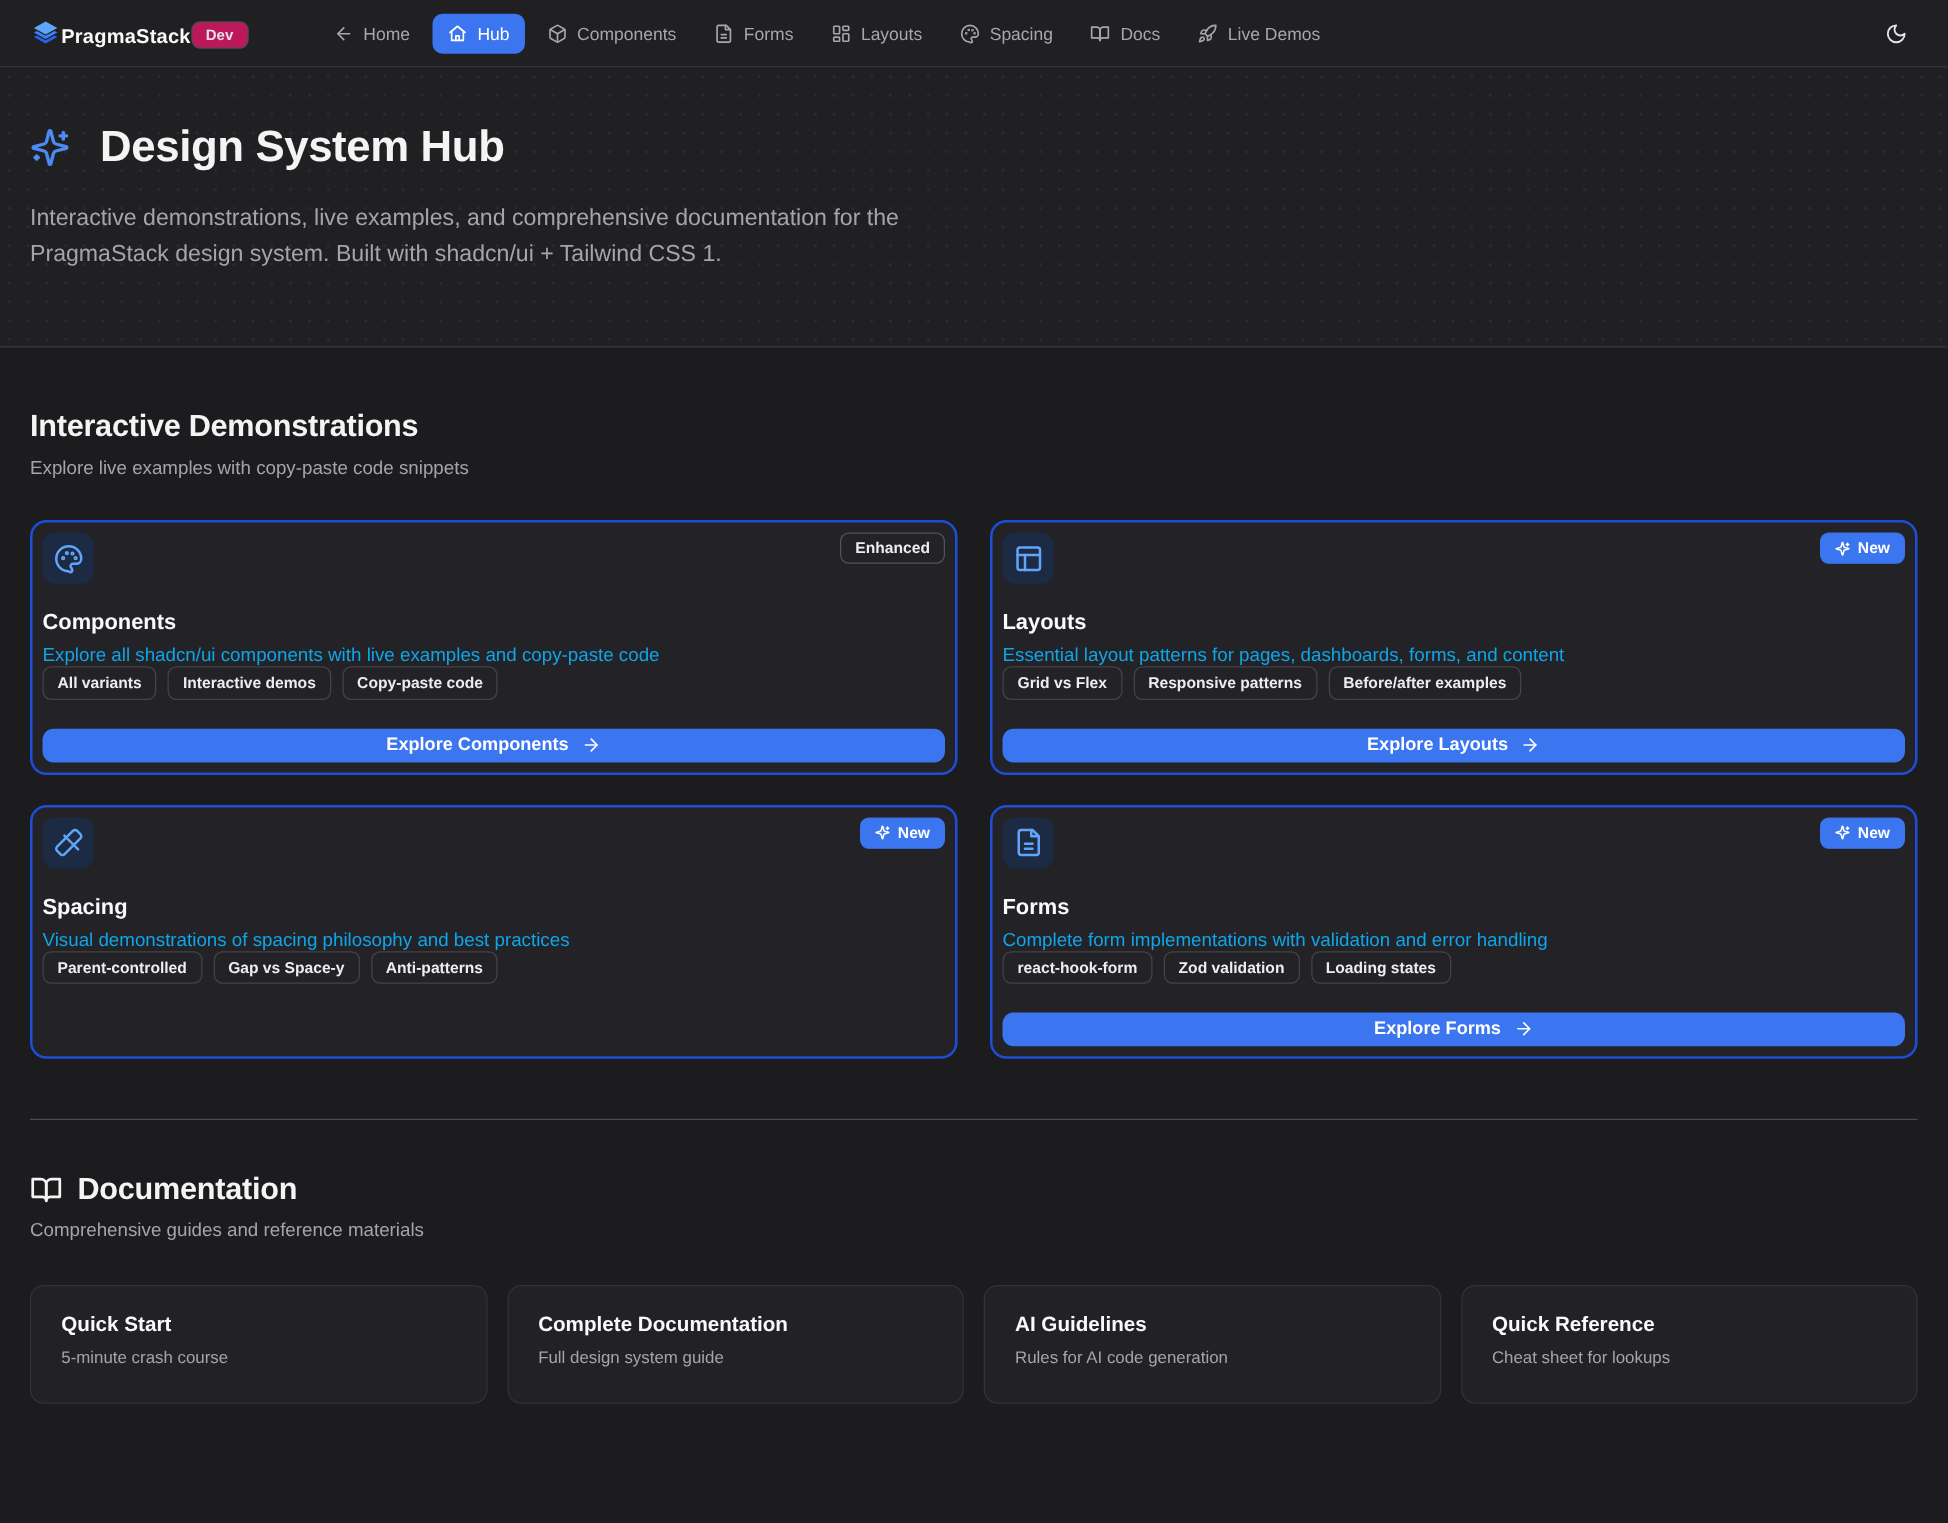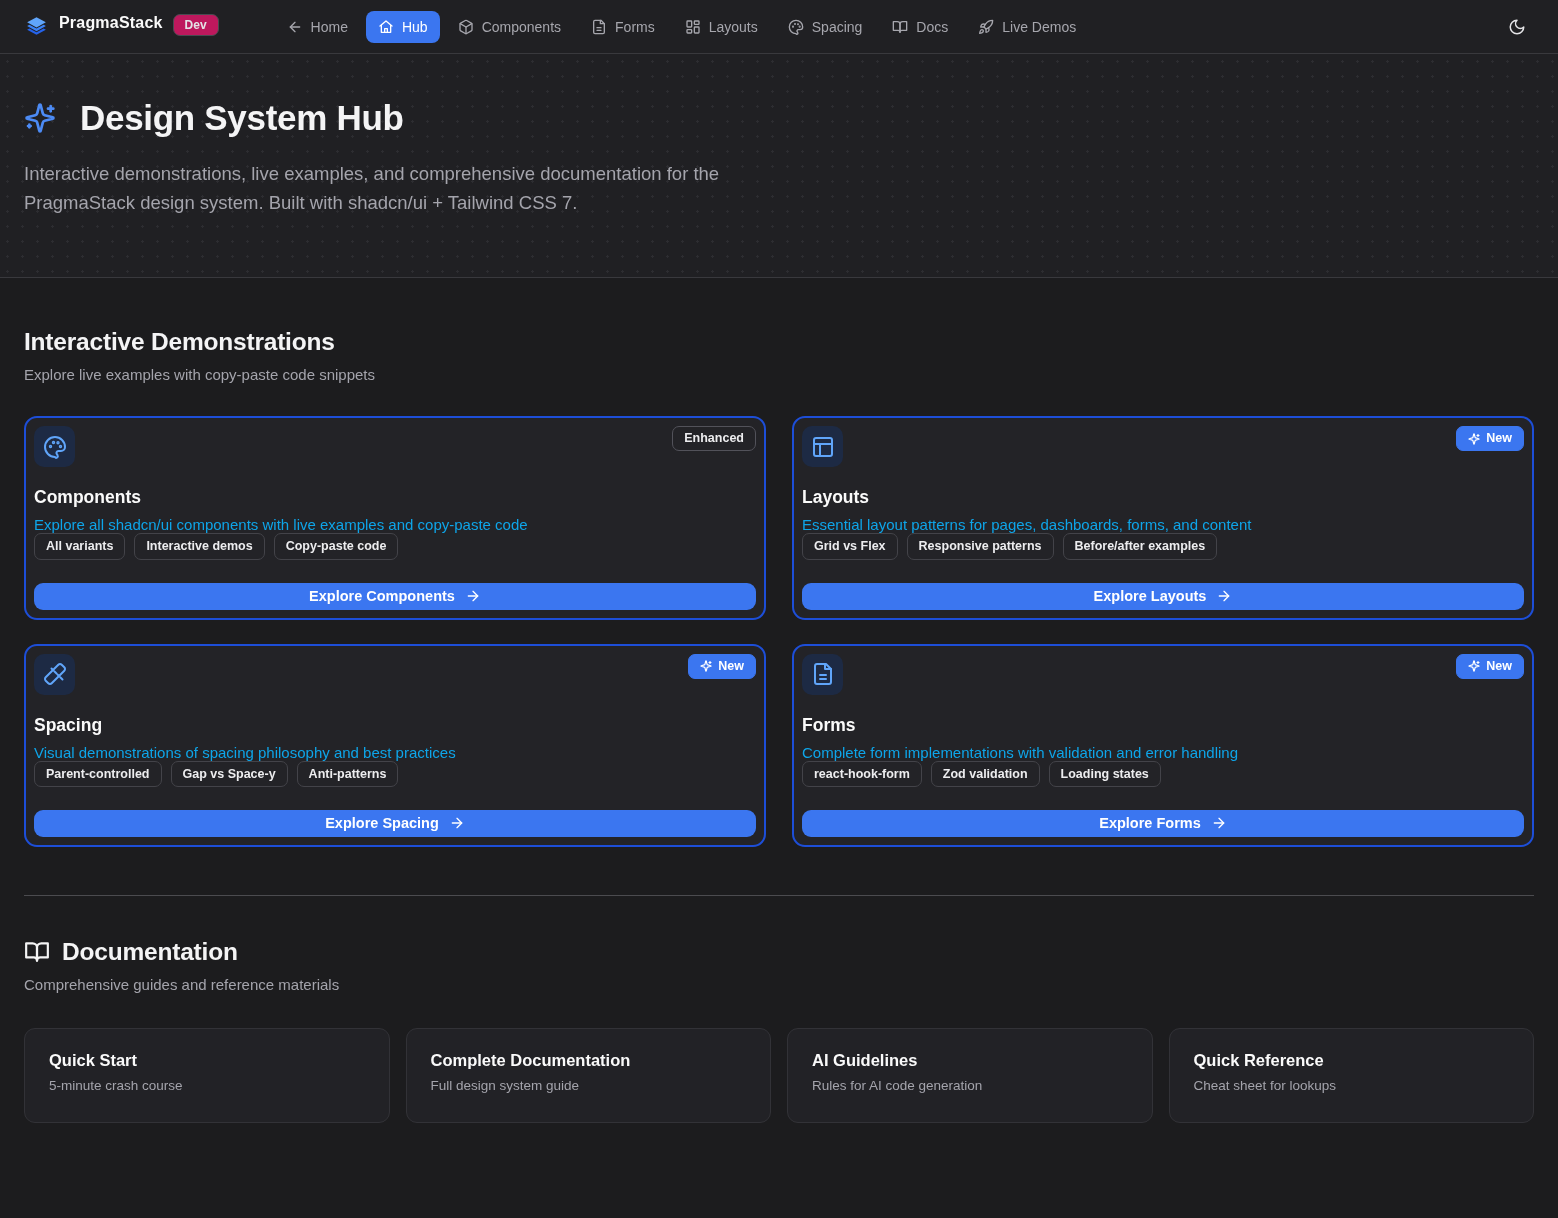--- a/index.html
+++ b/index.html
@@ -9,21 +9,21 @@
     font-family:"Liberation Sans","DejaVu Sans",sans-serif;
     -webkit-font-smoothing:antialiased;
   }
   svg { display:block; }
 
   
   .navbar {
     height:54px; background:#202023; border-bottom:1px solid #39393d;
     display:flex; align-items:center; padding:0 24px; gap:8px;
   }
-  .brand { display:flex; align-items:flex-start; gap:10px; }
+  .brand { display:flex; align-items:flex-end; }
   .brand-name { font-size:16px; font-weight:bold; color:#fafafa; letter-spacing:.2px; }
   .dev-badge {
     font-size:12px; font-weight:bold; color:#e4e4e7;
     border:1px solid #4a4a50; background:#be185d;
     border-radius:7px; padding:3px 11px; line-height:1.2;
   }
   .nav-items { display:flex; align-items:center; gap:6px; margin-left:48px; flex:1; }
   .nav-item {
     display:flex; align-items:center; gap:8px; color:#a6a6ad;
     font-size:14px; padding:8px 12px; border-radius:8px; cursor:pointer; white-space:nowrap;
@@ -225,21 +225,21 @@
       <svg width="32" height="32" viewBox="0 0 24 24" fill="none" stroke="#4c8bf5" stroke-width="2" stroke-linecap="round" stroke-linejoin="round">
           <path d="M9.9 15.5a2 2 0 0 0-1.4-1.4l-6.1-1.6a.5.5 0 0 1 0-1l6.1-1.6a2 2 0 0 0 1.4-1.4l1.6-6.1a.5.5 0 0 1 1 0l1.6 6.1a2 2 0 0 0 1.4 1.4l6.1 1.6a.5.5 0 0 1 0 1l-6.1 1.6a2 2 0 0 0-1.4 1.4l-1.6 6.1a.5.5 0 0 1-1 0z"></path>
           <path d="M20 3v4"></path>
           <path d="M22 5h-4"></path>
           <path d="M4 17v2"></path>
           <path d="M5 18H3"></path>
         </svg>
     </span>
     <h1 class="hero-title">Design System Hub</h1>
   </div>
-  <p class="hero-sub">Interactive demonstrations, live examples, and comprehensive documentation for the PragmaStack design system. Built with shadcn/ui + Tailwind CSS 7.</p>
+  <p class="hero-sub">Interactive demonstrations, live examples, and comprehensive documentation for the PragmaStack design system. Built with shadcn/ui + Tailwind CSS 1.</p>
 </section>
 
 <main class="content">
 
   <div class="section-head">
     <div class="section-title-row">
       <h2 class="section-title">Interactive Demonstrations</h2>
     </div>
     <p class="section-sub">Explore live examples with copy-paste code snippets</p>
   </div>
@@ -343,29 +343,20 @@
           <span>New</span>
         </span>
       </div>
       <div class="card-title">Spacing</div>
       <div class="card-desc">Visual demonstrations of spacing philosophy and best practices</div>
       <div class="tag-row">
         <span class="tag">Parent-controlled</span>
         <span class="tag">Gap vs Space-y</span>
         <span class="tag">Anti-patterns</span>
       </div>
-      <button class="cta-btn">
-        <span>Explore Spacing</span>
-        <span>
-          <svg width="16" height="16" viewBox="0 0 24 24" fill="none" stroke="#fff" stroke-width="2" stroke-linecap="round" stroke-linejoin="round">
-              <path d="M5 12h14"></path>
-              <path d="m12 5 7 7-7 7"></path>
-            </svg>
-        </span>
-      </button>
     </div>
 
     <div class="card">
       <div class="card-top">
         <div class="icon-tile">
           <span>
             <svg width="24" height="24" viewBox="0 0 24 24" fill="none" stroke="#60a5fa" stroke-width="2" stroke-linecap="round" stroke-linejoin="round">
                 <path d="M15 2H6a2 2 0 0 0-2 2v16a2 2 0 0 0 2 2h12a2 2 0 0 0 2-2V7Z"></path>
                 <path d="M14 2v5h6"></path>
                 <path d="M9 13h6"></path>

